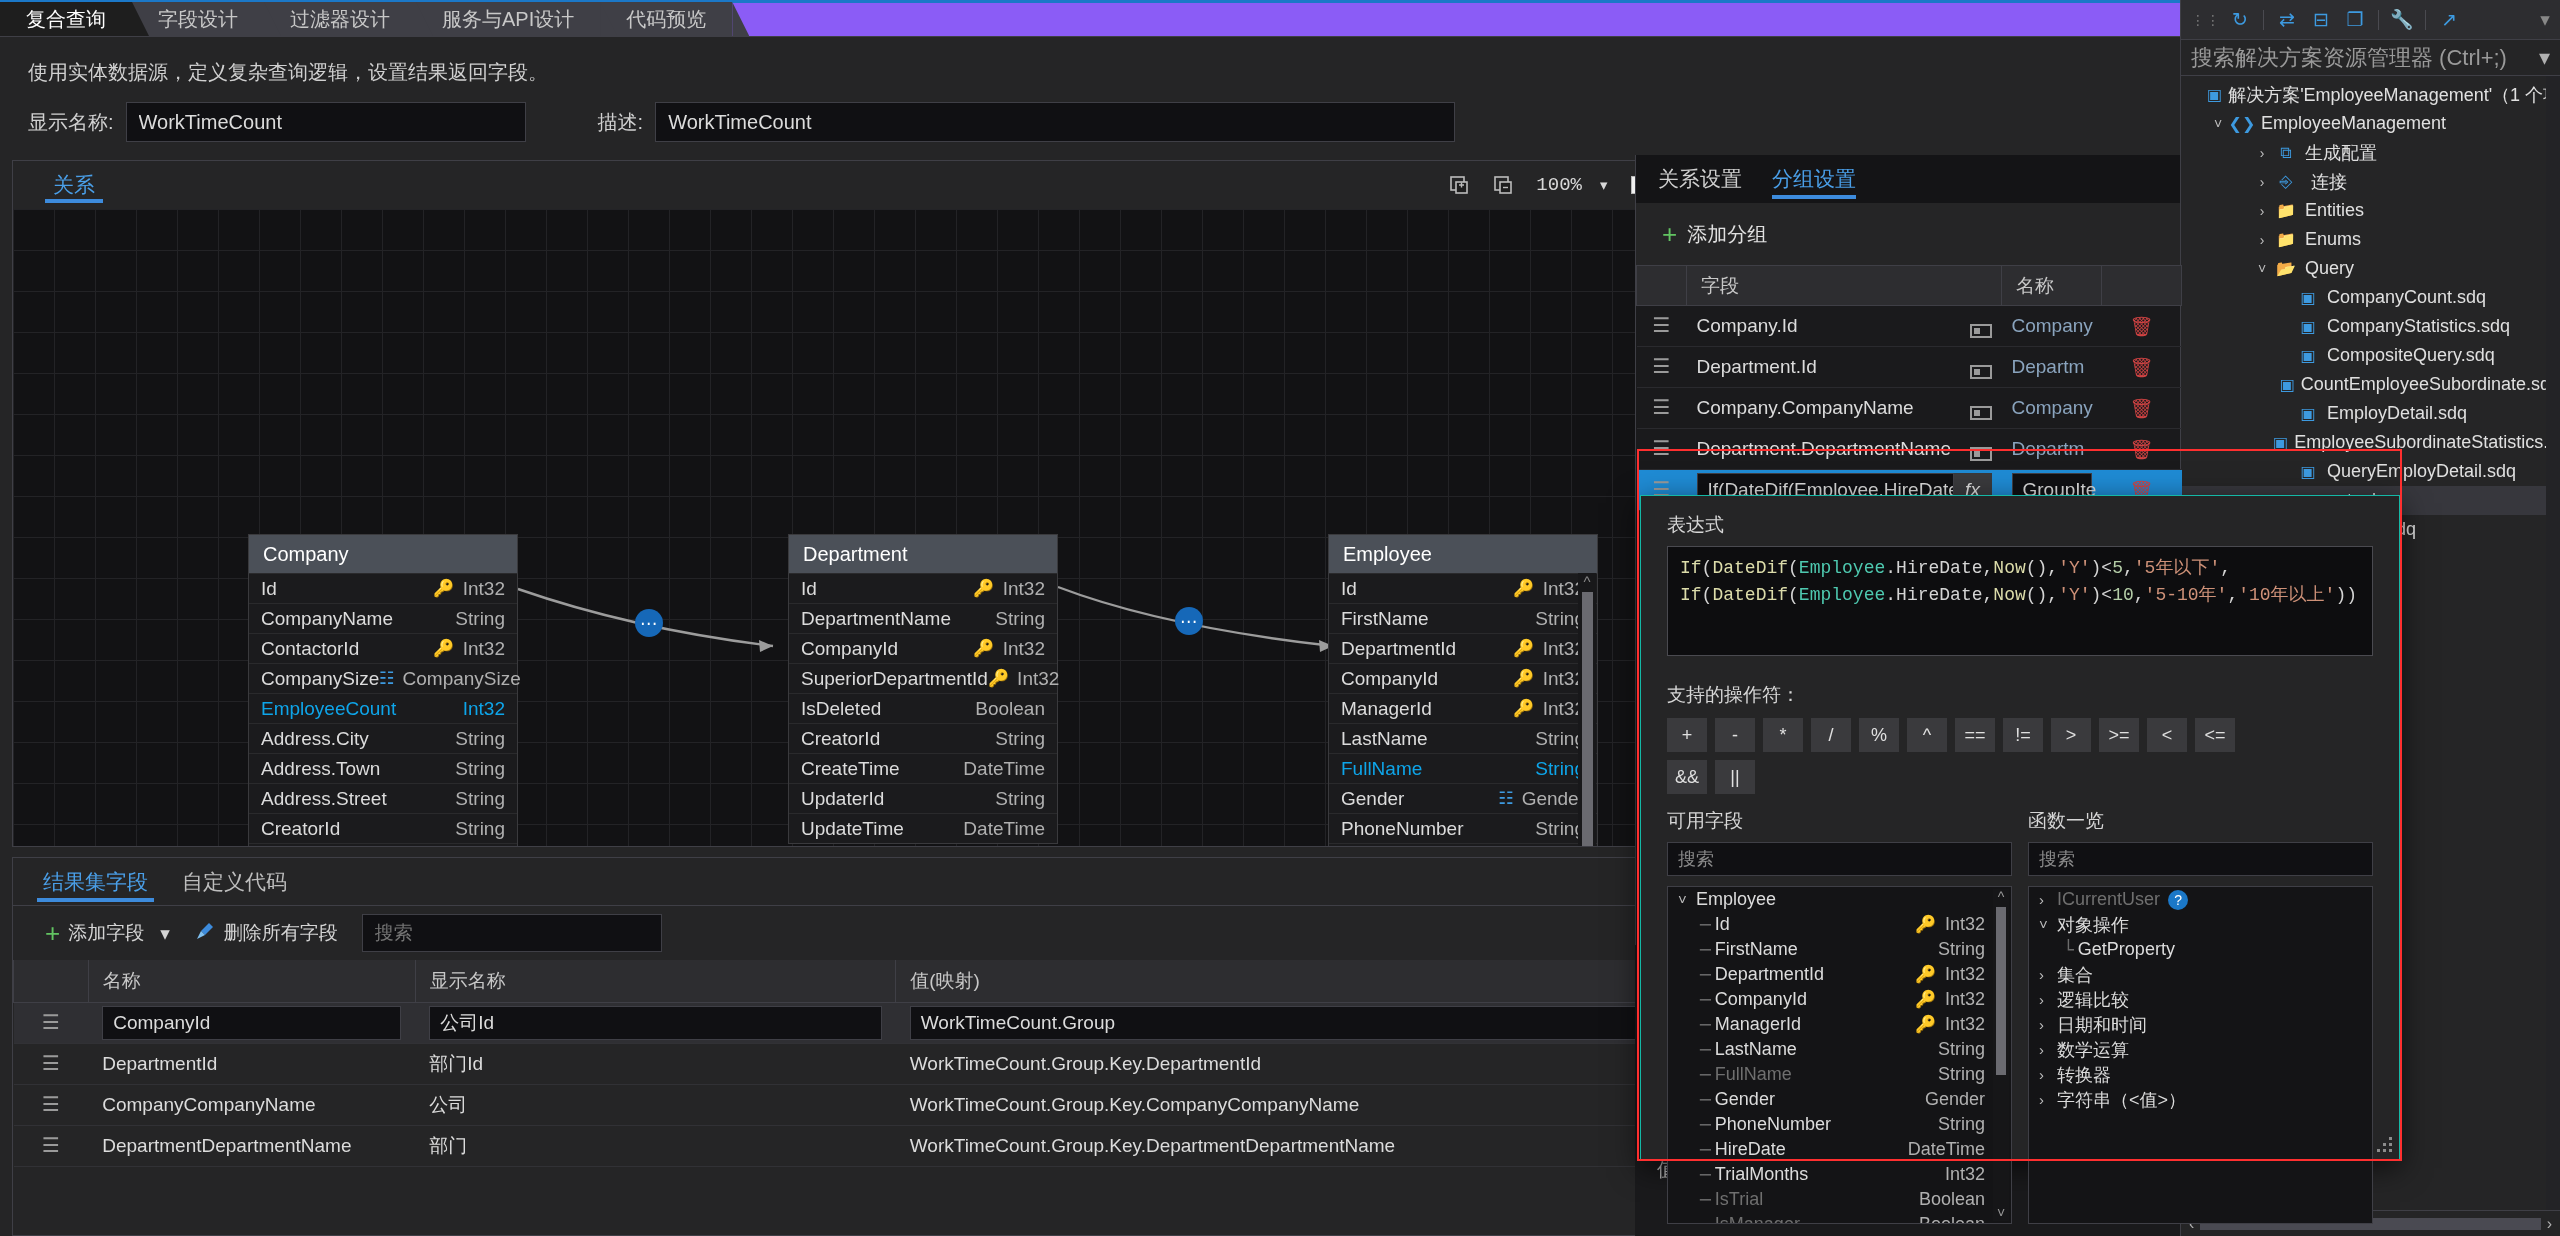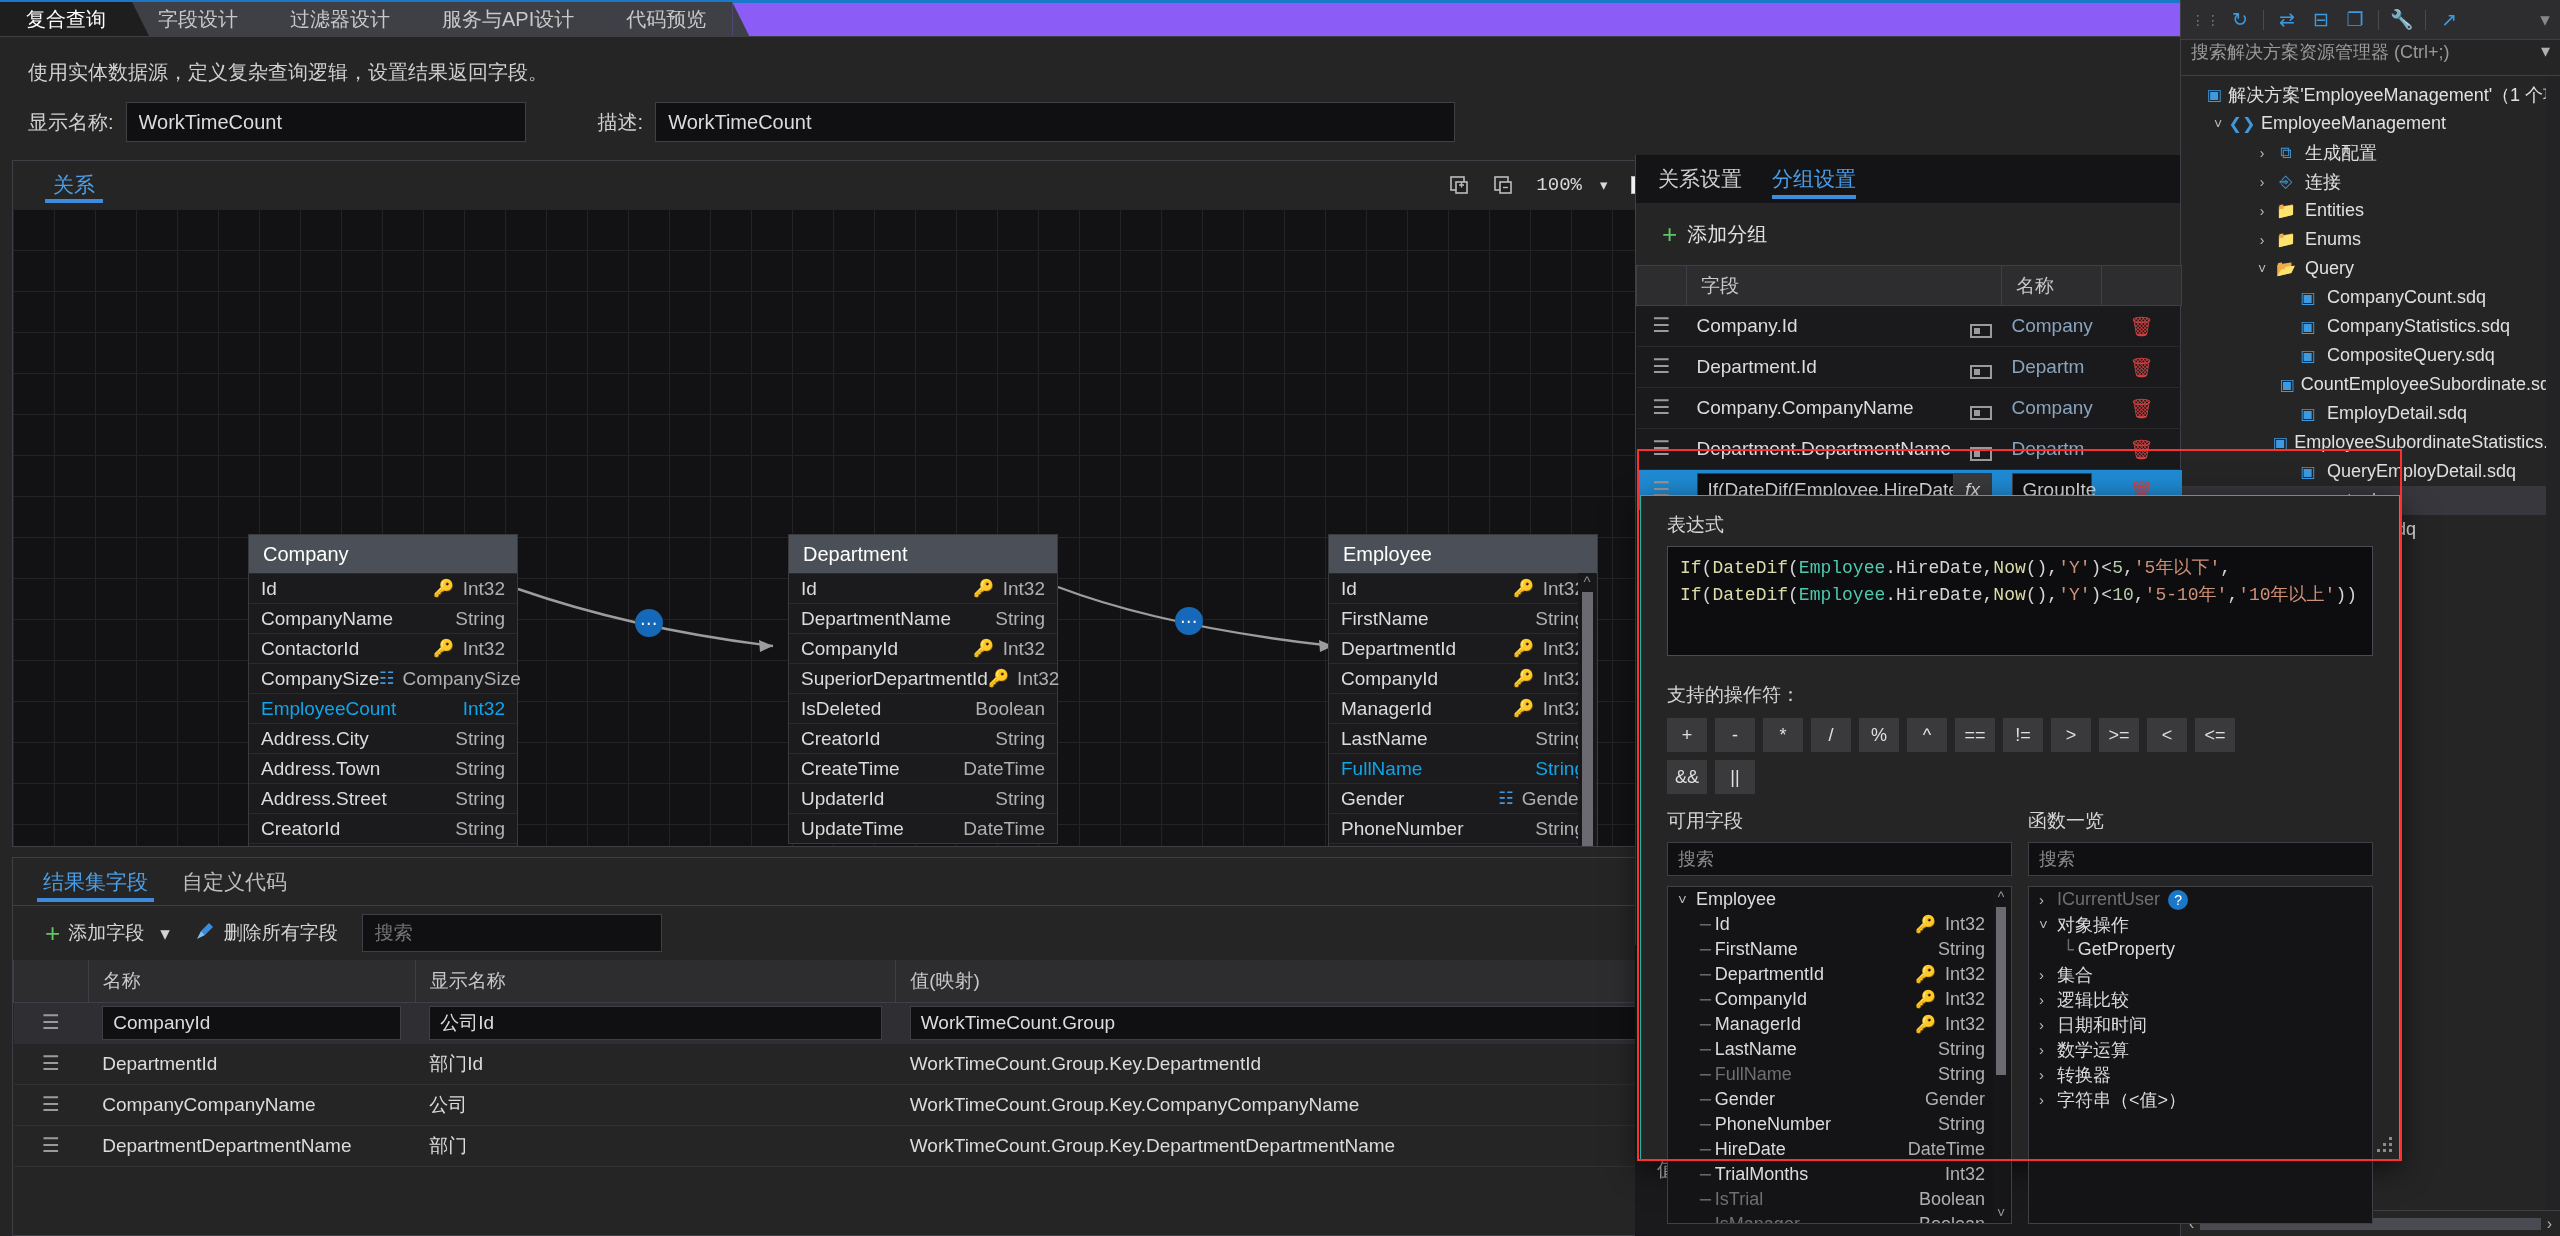--- a/index.html
+++ b/index.html
@@ -153,21 +153,21 @@
   .resizer i{ position:absolute; width:3px;height:3px;background:#8c8c8c;}
 
   .redbox{ position:absolute; left:1637px; top:449px; width:765px; height:712px;
            border:2px solid #ff2f2f; pointer-events:none; z-index:70;}
 
   
   .sol{ width:380px; height:1236px; background:#252526; border-left:1px solid #3f3f46; display:flex; flex-direction:column;}
   .soltool{ height:40px; display:flex; align-items:center; gap:4px; padding-left:10px; background:#2d2d30; border-bottom:1px solid #3f3f46;}
   .soltool .gi{ width:30px;height:28px;display:flex;align-items:center;justify-content:center;color:#3d9ae0;font-size:19px;}
   .soltool .sep{ width:1px;height:20px;background:#4a4a50;margin:0 4px;}
-  .solsearch{ height:36px; display:flex; align-items:flex-start; padding:0 10px; color:#9a9a9a; font-size:18px;
+  .solsearch{ height:36px; display:flex; align-items:center; padding:0 10px; color:#9a9a9a; font-size:22px;
               border-bottom:1px solid #3f3f46;}
   .soltree{ flex:1; overflow:hidden; padding-top:4px;}
   .snode{ height:29px; display:flex; align-items:center; font-size:18px; color:#e0e0e0; white-space:nowrap;}
   .snode.hl{ background:#37373d; }
   .snode .arw{ width:22px; text-align:center; color:#c0c0c0; font-size:14px;}
   .snode .ic{ width:26px; display:flex; align-items:center; justify-content:center; font-size:16px;}
   .ic-folder{ color:#dcb67a; }
   .ic-sq{ color:#3d9ae0; }
   .hscroll{ height:26px; display:flex; align-items:center; gap:6px; padding:0 8px; border-top:1px solid #3f3f46;}
   .hscroll .bar{ flex:1; height:12px; background:#4a4a52;}
@@ -777,21 +777,21 @@
           <span style="margin-left:6px">EmployeeManagement</span>
         </div>
         <div class="snode" style="padding-left:70px">
           <span class="arw">›</span>
           <span class="ic ic-sq">⧉</span>
           <span style="margin-left:6px">生成配置</span>
         </div>
         <div class="snode" style="padding-left:70px">
           <span class="arw">›</span>
           <span class="ic ic-sq">⎆</span>
-          <span style="margin-left:6px">连接</span>
+          <span style="margin-left:12px">连接</span>
         </div>
         <div class="snode" style="padding-left:70px">
           <span class="arw">›</span>
           <span class="ic ic-folder">📁</span>
           <span style="margin-left:6px">Entities</span>
         </div>
         <div class="snode" style="padding-left:70px">
           <span class="arw">›</span>
           <span class="ic ic-folder">📁</span>
           <span style="margin-left:6px">Enums</span>

